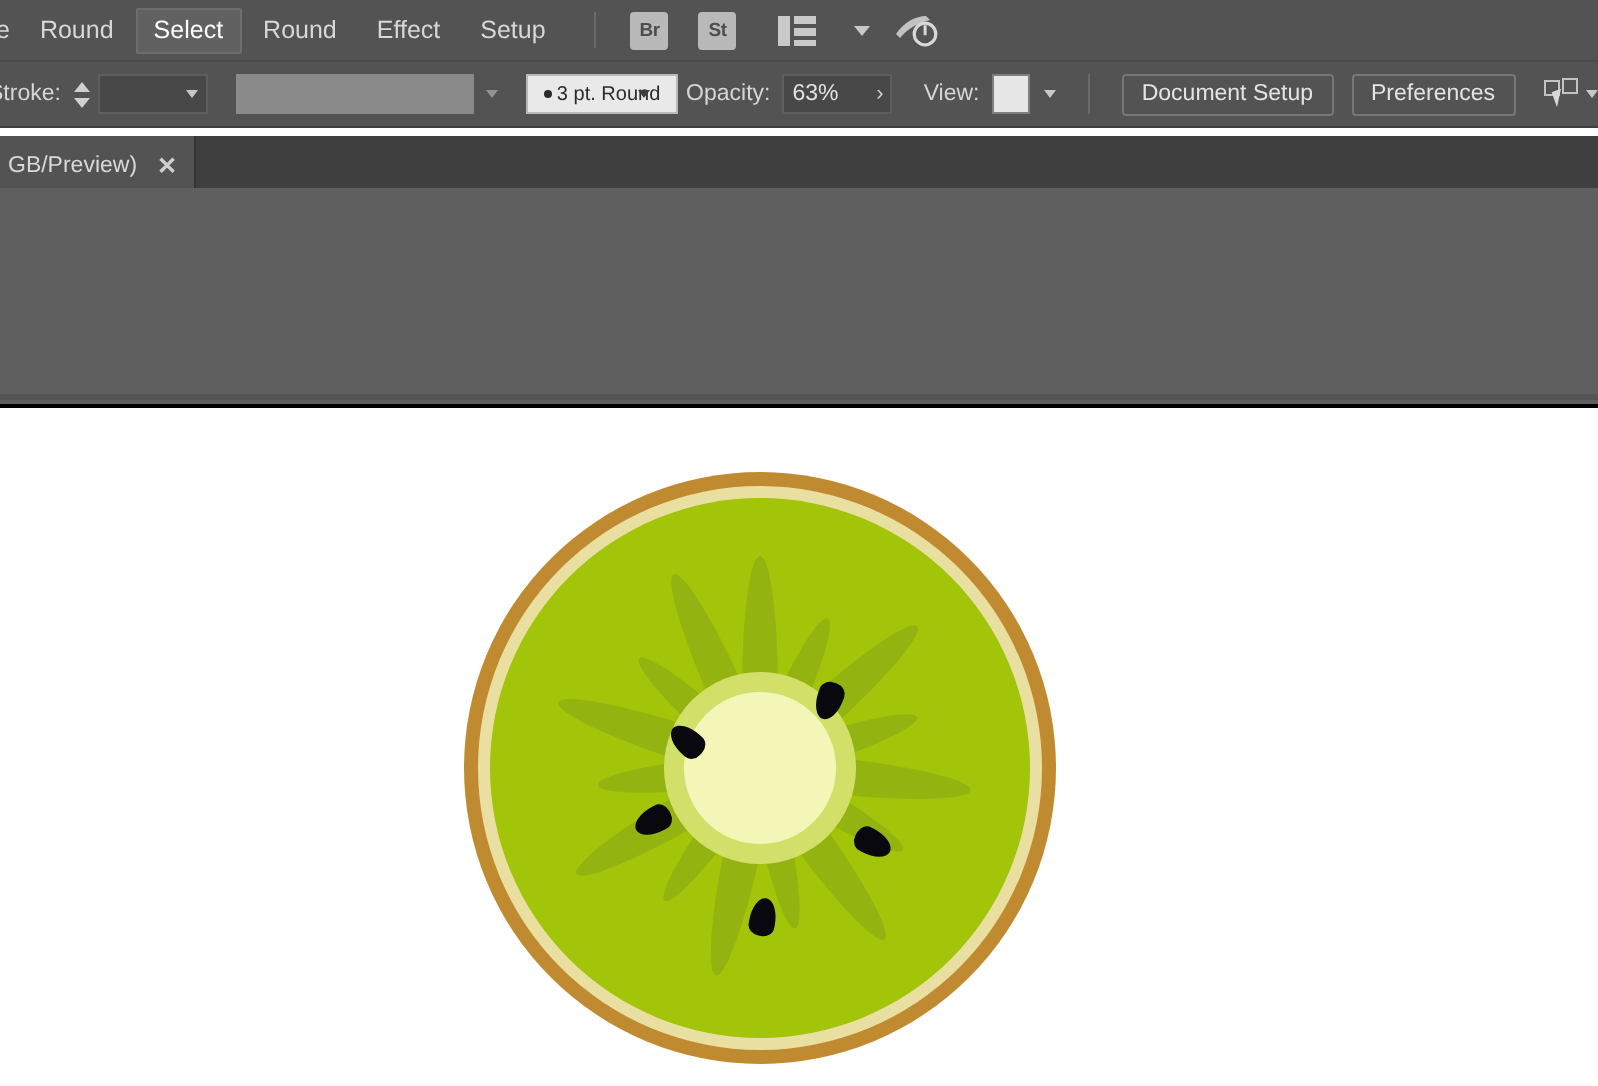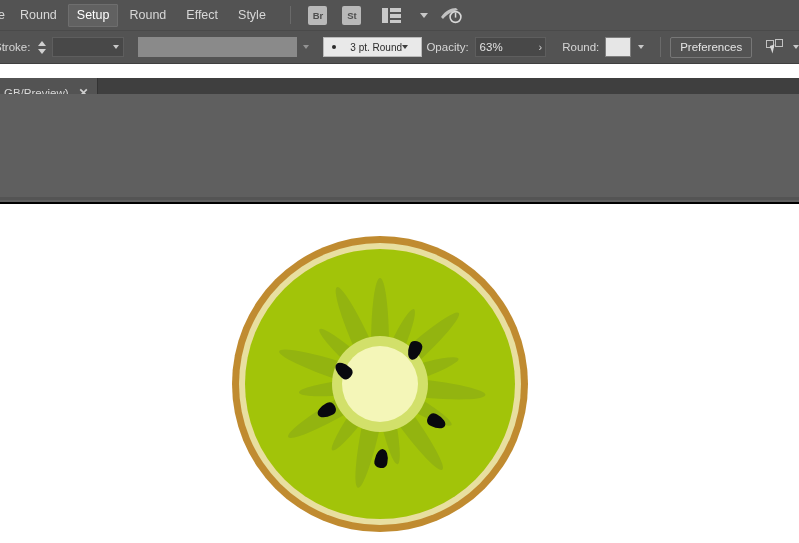--- a/index.html
+++ b/index.html
@@ -170,21 +170,21 @@
   .align-ico .cur {
     position: absolute; left: 5px; top: 6px;
     width: 0; height: 0;
     border-left: 5px solid #d8d8d8;
     border-bottom: 8px solid transparent;
     transform: rotate(-20deg);
   }
 
   
   .tabbar {
-    position: absolute; left: 0; top: 78px;
+    position: absolute; left: 0; top: 68px;
     width: 799px; height: 30px;
     background: #3f3f3f;
     display: flex; align-items: stretch;
   }
   .doctab {
     background: #535353;
     height: 30px;
     display: flex; align-items: center;
     padding: 0 8px 0 4px;
     border-right: 1px solid #333333;
@@ -286,24 +286,24 @@
   .seed.s5 { left: 130px; top: 200px; transform: rotate(10deg); }
 </style>
 </head>
 <body>
 
 <div class="app">
 
   <div class="menubar">
     <div class="menu-item cut">e</div>
     <div class="menu-item">Round</div>
-    <div class="menu-item active">Setup</div>
+    <div class="menu-item active">Select</div>
     <div class="menu-item">Round</div>
     <div class="menu-item">Effect</div>
-    <div class="menu-item">Style</div>
+    <div class="menu-item">Setup</div>
 
     <div class="menu-sep"></div>
 
     <div class="icon-btn">
       <span class="badge-ico">Br</span>
     </div>
     <div class="icon-btn">
       <span class="badge-ico">St</span>
     </div>
     <div class="icon-btn" style="width:34px">
@@ -345,26 +345,27 @@
       <span class="brush-name">3 pt. Round</span>
     </span>
     <span class="chev sm dk" style="margin-left:-20px;margin-right:12px"></span>
 
     <span class="lbl" style="margin-left:6px">Opacity:</span>
     <span class="field opacity">
       <span>63%</span>
       <span class="arrowr">›</span>
     </span>
 
-    <span class="lbl" style="margin-left:16px">Round:</span>
+    <span class="lbl" style="margin-left:16px">View:</span>
     <span class="swatch"></span>
     <span class="chev sm" style="margin-left:7px"></span>
 
     <span class="vsep" style="margin-left:16px"></span>
 
+    <span class="btn" style="margin-left:16px">Document Setup</span>
     <span class="btn" style="margin-left:9px">Preferences</span>
 
     <span class="align-ico" style="margin-left:14px">
       <span class="sq s1"></span>
       <span class="sq s2"></span>
       <span class="cur"></span>
     </span>
     <span class="chev sm" style="margin-left:7px"></span>
   </div>
 

